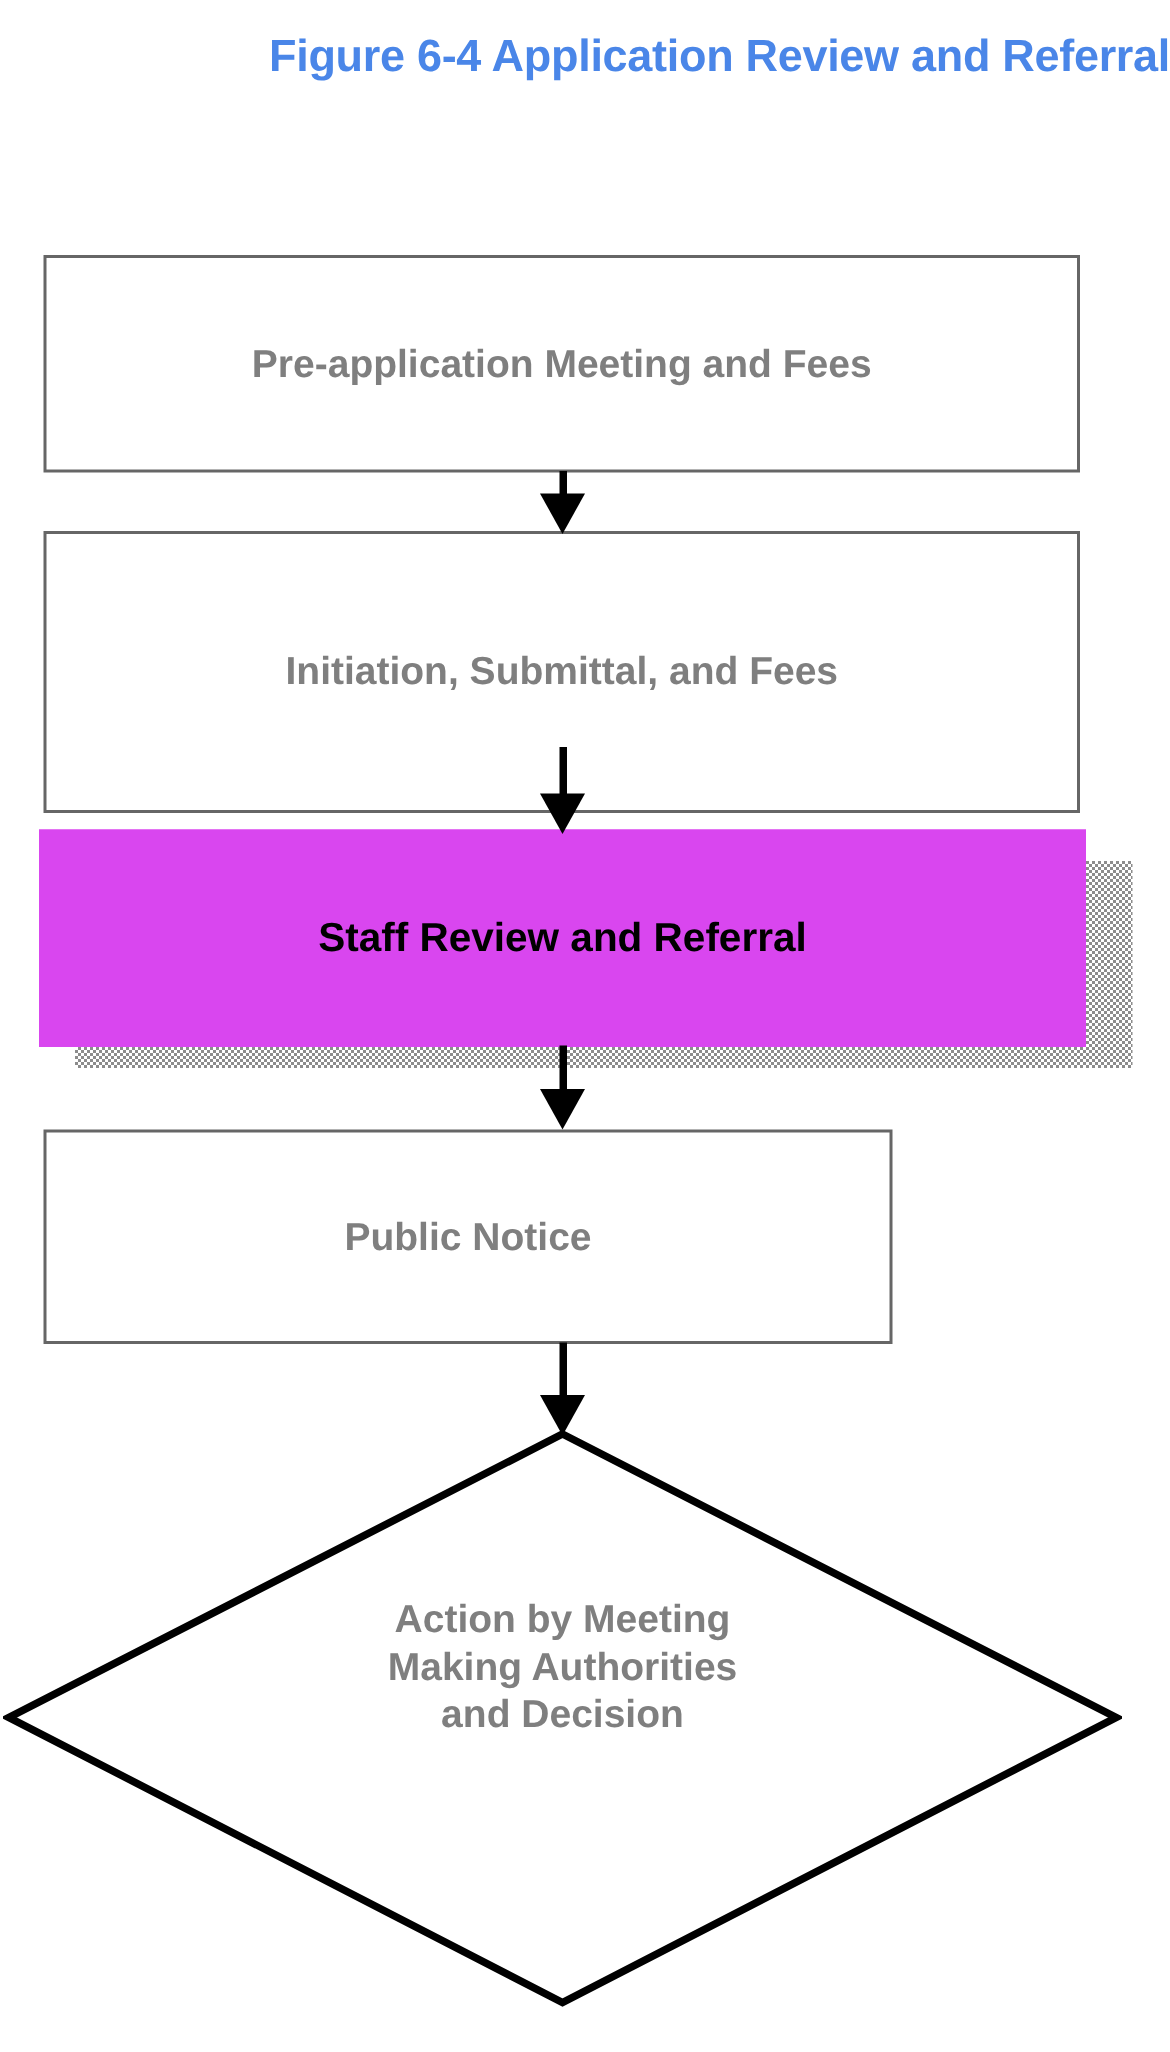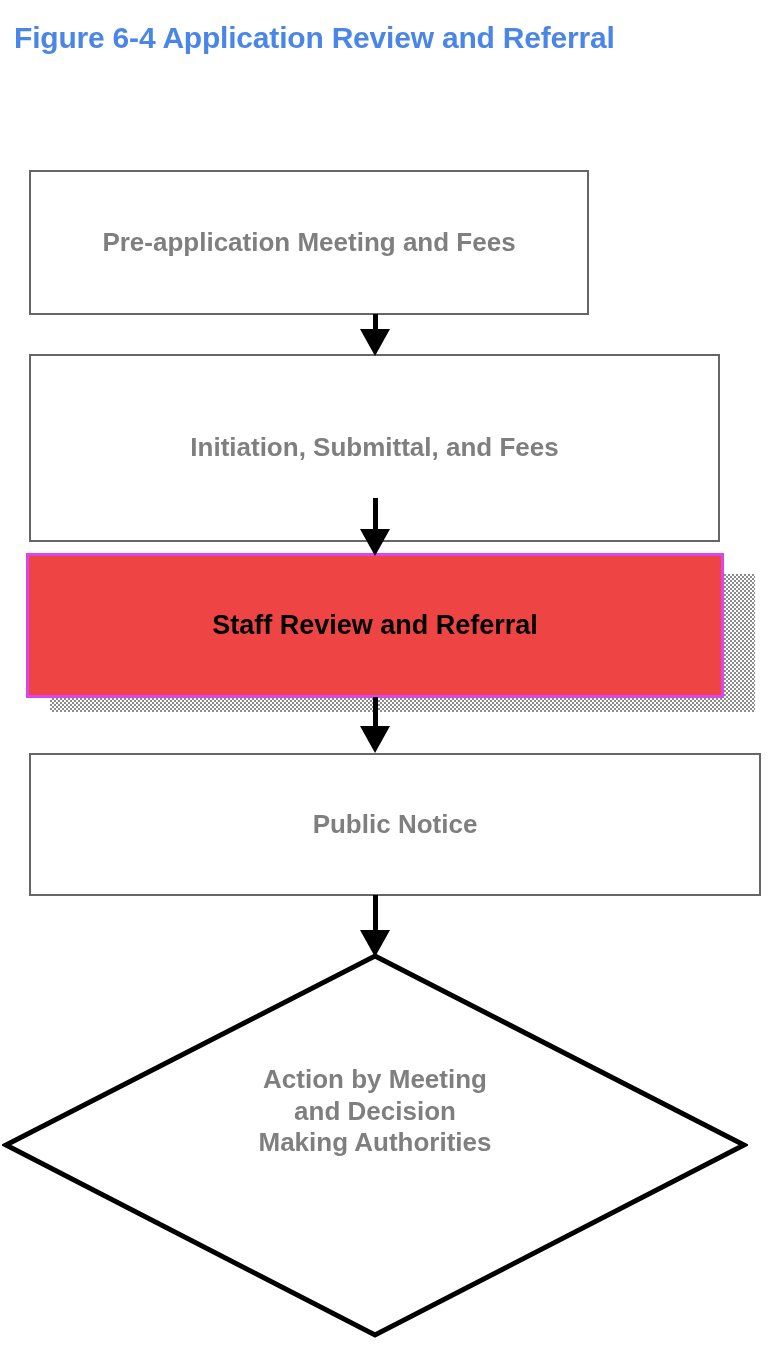--- a/index.html
+++ b/index.html
@@ -23,20 +23,21 @@
     position: absolute;
     left: 14px;
     top: 18px;
     width: 766px;
     font-size: 30px;
     font-weight: bold;
     letter-spacing: -0.2px;
     color: #4a86e8;
     white-space: nowrap;
     line-height: 40px;
+    text-align: right;
   }
 
   
   .flow-box {
     position: absolute;
     box-sizing: border-box;
     display: flex;
     align-items: center;
     justify-content: center;
     text-align: center;
@@ -51,21 +52,21 @@
     border: 2px solid #666666;
     background: #ffffff;
   }
   .flow-box.plain .box-label {
     color: #7f7f7f;
   }
 
   
   .flow-box.highlight {
     border: 3px solid #d946ef;
-    background: #ef4444;
+    background: #d946ef;
     z-index: 3;
   }
   .flow-box.highlight .box-label {
     color: #000000;
     font-size: 27px;
   }
 
   
   .box-shadow-dither {
     position: absolute;
@@ -123,21 +124,21 @@
     pointer-events: none;
   }
 </style>
 </head>
 <body>
 
 <div id="page">
 
   <div class="figure-title">Figure 6-4 Application Review and Referral</div>
 
-  <div class="flow-box plain" style="left:29px; top:170px; width:560px; height:145px;">
+  <div class="flow-box plain" style="left:29px; top:170px; width:691px; height:145px;">
     <span class="box-label">Pre-application Meeting and Fees</span>
   </div>
 
   <div class="connector" style="left:360px; top:314px; width:30px; height:42px;">
     <div class="shaft" style="height:16px;"></div>
     <div class="head"></div>
   </div>
 
   <div class="flow-box plain" style="left:29px; top:354px; width:691px; height:188px;">
     <span class="box-label">Initiation, Submittal, and Fees</span>
@@ -152,33 +153,33 @@
 
   <div class="flow-box highlight" style="left:26px; top:553px; width:698px; height:145px;">
     <span class="box-label">Staff Review and Referral</span>
   </div>
 
   <div class="connector" style="left:360px; top:697px; width:30px; height:56px;">
     <div class="shaft" style="height:30px;"></div>
     <div class="head"></div>
   </div>
 
-  <div class="flow-box plain" style="left:29px; top:753px; width:732px; height:143px;">
+  <div class="flow-box plain" style="left:29px; top:753px; width:566px; height:143px;">
     <span class="box-label">Public Notice</span>
   </div>
 
   <div class="connector" style="left:360px; top:895px; width:30px; height:62px;">
     <div class="shaft" style="height:36px;"></div>
     <div class="head"></div>
   </div>
 
   <div class="diamond-wrap" style="left:2px; top:952px; width:746px; height:388px;">
     <svg width="746" height="388" viewBox="0 0 746 388">
       <polygon points="373,4 742,193 373,383 4,193" fill="#ffffff" stroke="#000000" stroke-width="5" stroke-linejoin="miter"></polygon>
     </svg>
     <div class="diamond-label" style="top:112px;">
       <div>Action by Meeting</div>
+      <div>Making Authorities</div>
       <div>and Decision</div>
-      <div>Making Authorities</div>
     </div>
   </div>
 
 </div>
 
 </body></html>

